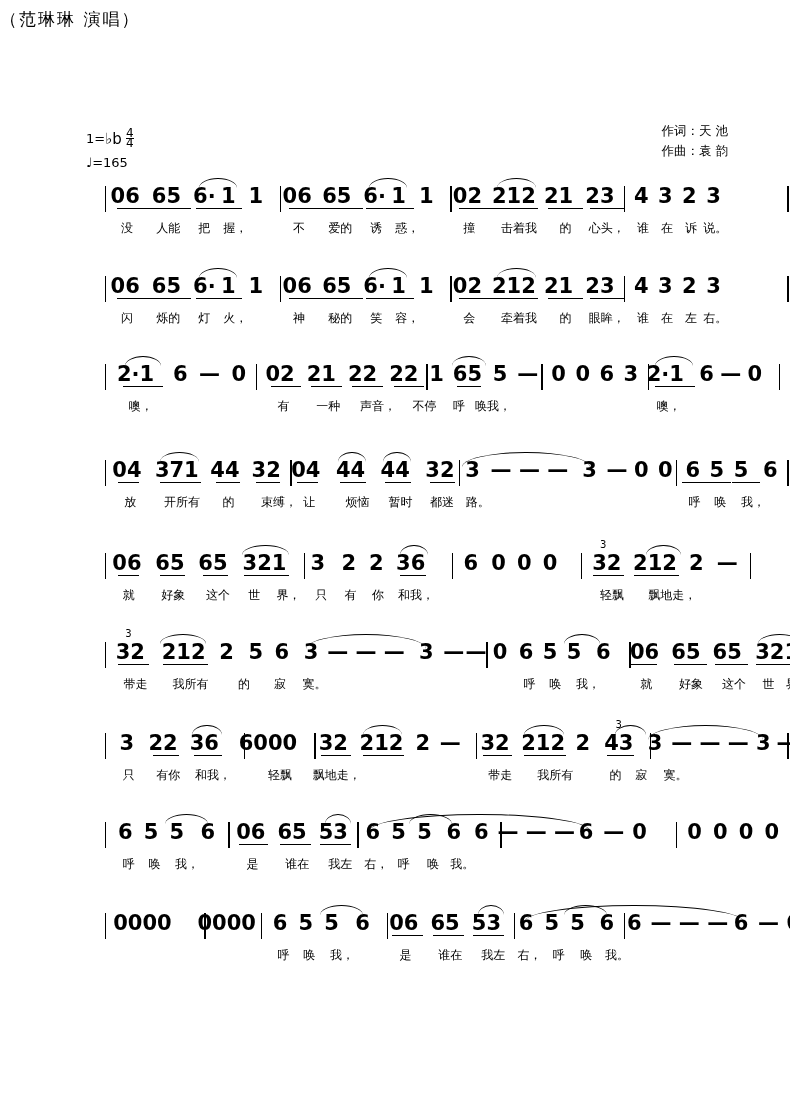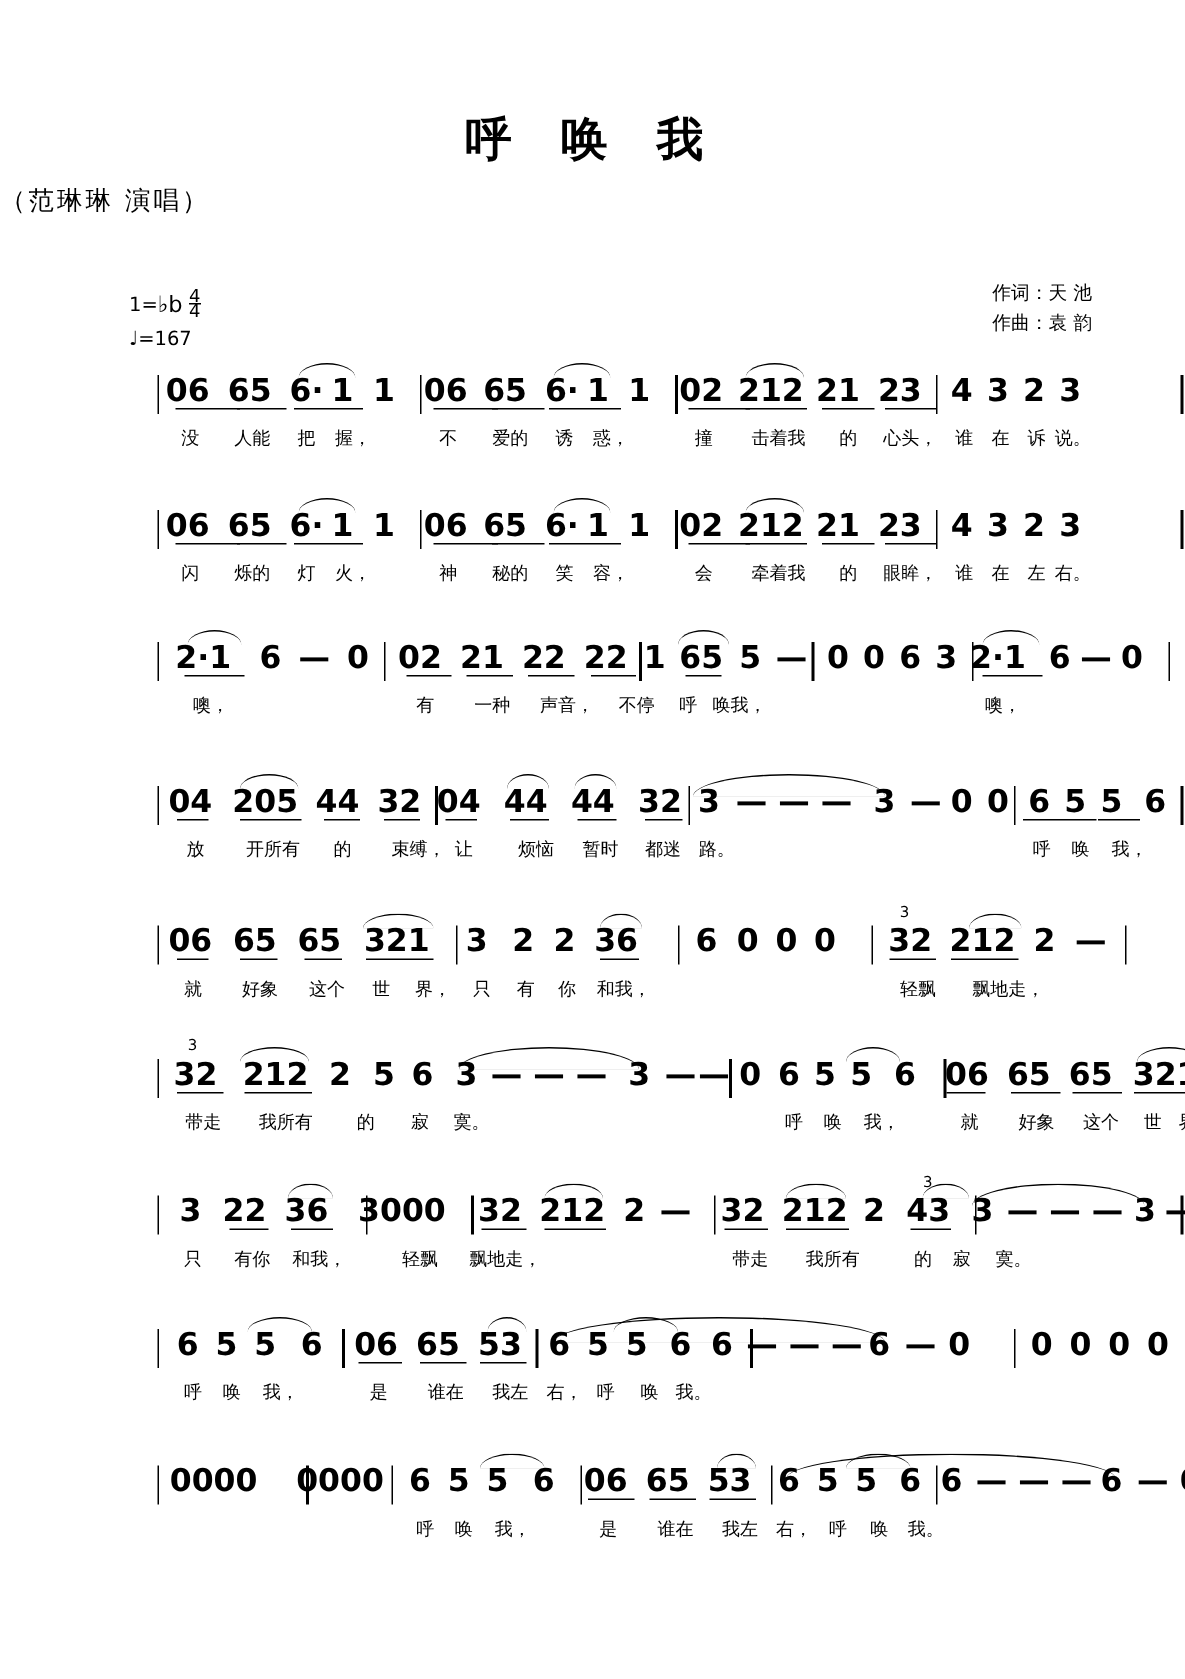--- a/index.html
+++ b/index.html
@@ -132,37 +132,36 @@
     font-family: "DejaVu Sans", sans-serif;
     letter-spacing: 0.5px;
   }
   .footer .sep { display: inline-block; width: 26px; }
 </style>
 </head>
 <body>
 
 <div class="sheet">
 
-  <div class="title">呼 唤 我</div>
   <div class="subtitle">（范琳琳  演唱）</div>
 
   <div class="credits">
     <div>作词：天  池</div>
     <div>作曲：袁  韵</div>
   </div>
 
   <div class="keyblock">
     <div class="keyline1">
       <span class="eq">1=</span><span class="flat">♭b</span>
       <span class="meter">
         <span class="num">4</span>
         <span class="den">4</span>
       </span>
     </div>
-    <div class="tempo">♩=167</div>
+    <div class="tempo">♩=165</div>
   </div>
 
   <div class="system" style="top:176px">
     <div class="notes">
         <span class="tok" style="left: 125.2px;">06</span>
         <span class="tok" style="left: 166.48px;">65</span>
         <span class="tok" style="left: 204.32px;">6·</span>
         <span class="tok" style="left: 228.4px;">1</span>
         <span class="tok" style="left: 255.92px;">1</span>
         <span class="tok" style="left: 297.2px;">06</span>
@@ -268,21 +267,21 @@
         <span class="lyr" style="left: 378.04px;">声音，</span>
         <span class="lyr" style="left: 424.48px;">不停</span>
         <span class="lyr" style="left: 458.88px;">呼</span>
         <span class="lyr" style="left: 493px;">唤我，</span>
         <span class="lyr" style="left: 668.72px;">噢，</span>
       </div>
   </div>
   <div class="system" style="top:450px">
     <div class="notes">
         <span class="tok" style="left: 126.92px;">04</span>
-        <span class="tok" style="left: 176.8px;">205</span>
+        <span class="tok" style="left: 176.8px;">371</span>
         <span class="tok" style="left: 224.96px;">44</span>
         <span class="tok" style="left: 266.24px;">32</span>
         <span class="tok" style="left: 305.8px;">04</span>
         <span class="tok" style="left: 350.52px;">44</span>
         <span class="tok" style="left: 395.24px;">44</span>
         <span class="tok" style="left: 439.96px;">32</span>
         <span class="tok" style="left: 472.64px;">3</span>
         <span class="tok" style="left: 529.4px;">— — —</span>
         <span class="tok" style="left: 589.6px;">3</span>
         <span class="tok" style="left: 617.12px;">—</span>
@@ -377,21 +376,21 @@
         <span class="lyr" style="left: 734.08px;">这个</span>
         <span class="lyr" style="left: 768.48px;">世</span>
         <span class="lyr" style="left: 797.72px;">界，</span>
       </div>
   </div>
   <div class="system" style="top:723px">
     <div class="notes">
         <span class="tok" style="left: 126.92px;">3</span>
         <span class="tok" style="left: 163.04px;">22</span>
         <span class="tok" style="left: 204.32px;">36</span>
-        <span class="tok" style="left: 267.96px;">3000</span>
+        <span class="tok" style="left: 267.96px;">6000</span>
         <span class="tok" style="left: 333.32px;">32</span>
         <span class="tok" style="left: 381.48px;">212</span>
         <span class="tok" style="left: 422.76px;">2</span>
         <span class="tok" style="left: 450.28px;">—</span>
         <span class="tok" style="left: 495px;">32</span>
         <span class="tok" style="left: 543.16px;">212</span>
         <span class="tok" style="left: 582.72px;">2</span>
         <span class="tok" style="left: 618.84px;">43</span>
         <span class="tok" style="left: 654.96px;">3</span>
         <span class="tok" style="left: 710px;">— — —</span>

